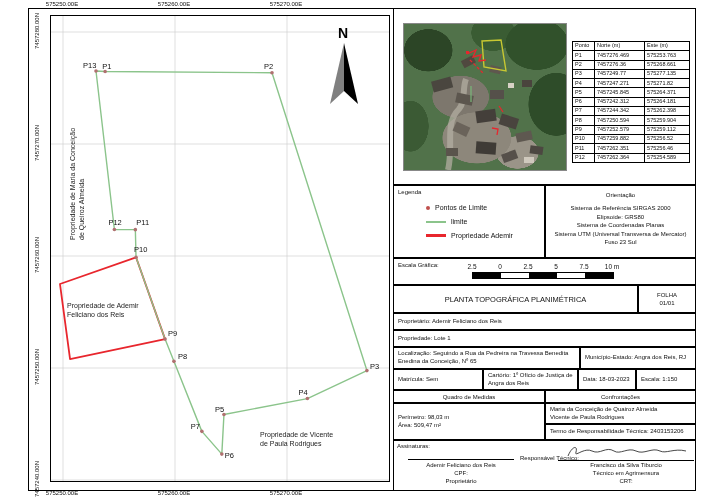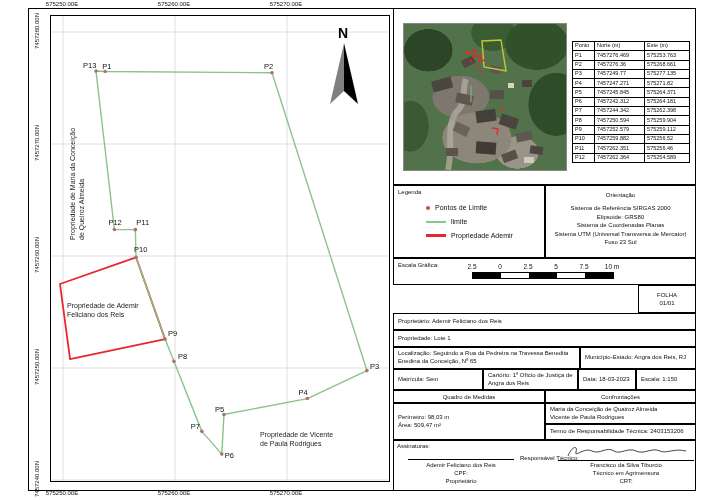--- a/index.html
+++ b/index.html
@@ -301,20 +301,21 @@
       </div>
     <div id="sb-bar">
         <div class="sb-seg sb-b"></div>
         <div class="sb-seg sb-w"></div>
         <div class="sb-seg sb-b"></div>
         <div class="sb-seg sb-w"></div>
         <div class="sb-seg sb-b"></div>
       </div>
   </div>
 
+  <div class="box" id="title-box">PLANTA TOPOGRÁFICA PLANIMÉTRICA</div>
   <div class="box" id="folha-box">
     <div>FOLHA</div>
     <div>01/01</div>
   </div>
   <div class="box info" id="row-prop1">Proprietário: Ademir Feliciano dos Reis</div>
   <div class="box info" id="row-prop2">Propriedade: Lote 1</div>
   <div class="box info" id="row-loc">Localização: Seguindo a Rua da Pedreira na Travessa Benedita Enedina da Conceição, Nº 65</div>
   <div class="box info" id="row-mun">Município-Estado: Angra dos Reis, RJ</div>
   <div class="box info" id="row-mat">Matrícula: Sem</div>
   <div class="box info" id="row-cart">Cartório: 1º Ofício de Justiça de Angra dos Reis</div>

